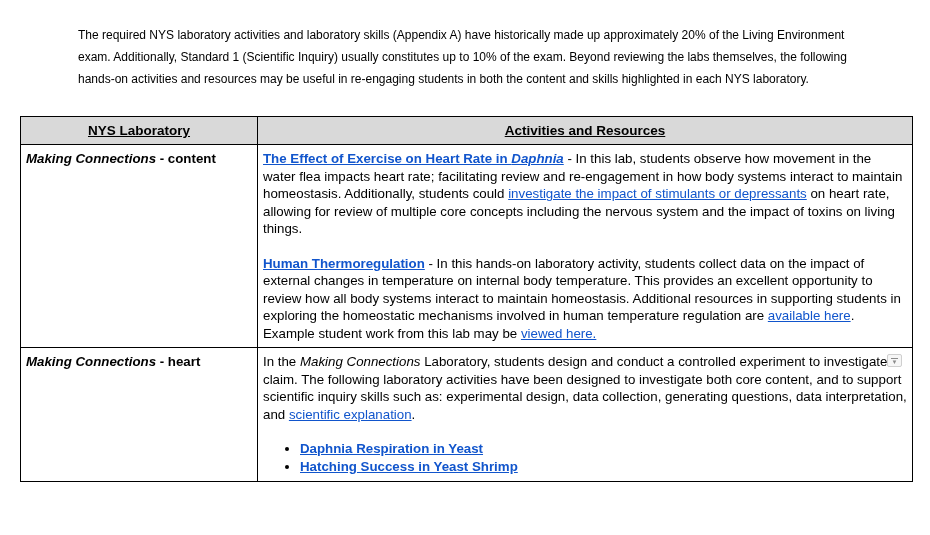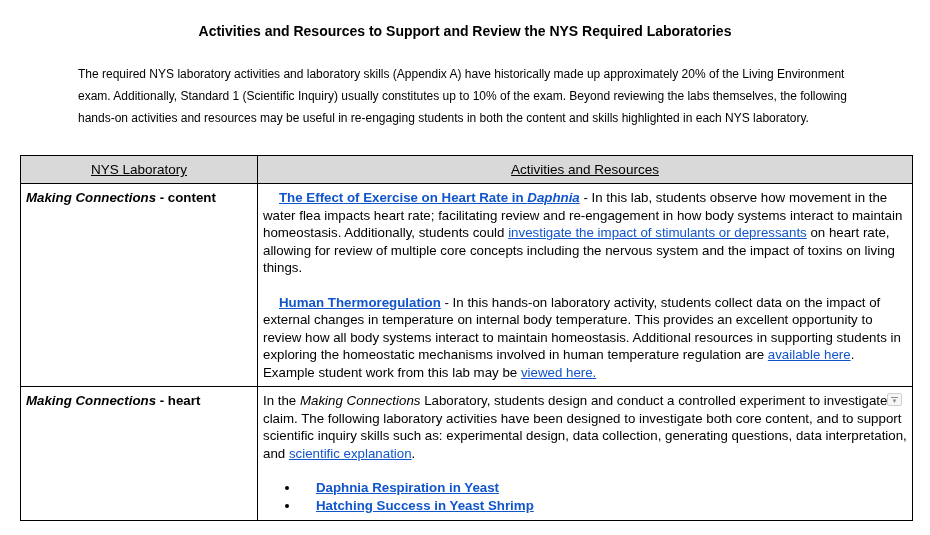--- a/index.html
+++ b/index.html
@@ -34,21 +34,21 @@
     margin-left: 20px;
     width: 892px;
     table-layout: fixed;
   }
   .res-table th, .res-table td {
     border: 1.5px solid var(--border-color, #000);
     vertical-align: top;
   }
   .res-table th {
     background: var(--header-bg, #d9d9d9);
-    font-weight: normal;
+    font-weight: bold;
     font-size: 13.5px;
     height: 27px;
     vertical-align: middle;
     text-align: center;
     padding: 0;
   }
   .hdr { text-decoration: underline; }
 
   .res-table td {
     padding: 5px 5px 5px 5px;
@@ -63,21 +63,21 @@
     padding-left: 37px;
     list-style-type: disc;
   }
   td.content li { margin: 0; line-height: 17.8px; }
 
   .seg { white-space: pre-wrap; }
   .seg.b { font-weight: bold; text-align: center; }
   .seg.i { font-style: italic; }
   .seg.bi { font-weight: bold; font-style: italic; }
   a.seg { color: var(--link-color, #1155cc); text-decoration: underline; cursor: pointer; }
-  a.seg.blink { font-weight: bold; margin-left: 16px; }
+  a.seg.blink { font-weight: bold; }
   a.seg.bilink { font-weight: bold; font-style: italic; }
 
   .corner-btn {
     position: absolute;
     top: 6px;
     right: 10px;
     width: 15px;
     height: 13px;
     background: #f6f6f6;
     border: 1px solid #cfcfcf;
@@ -98,21 +98,20 @@
     width: 7px;
     height: 1px;
     background: #8a8a8a;
     margin-bottom: 1px;
   }
 </style>
 </head>
 <body>
 
 <div class="doc">
-  <h1 class="title">Activities and Resources to Support and Review the NYS Required Laboratories</h1>
   <p class="intro">The required NYS laboratory activities and laboratory skills (Appendix A) have historically made up approximately 20% of the Living Environment exam. Additionally, Standard 1 (Scientific Inquiry) usually constitutes up to 10% of the exam. Beyond reviewing the labs themselves, the following hands-on activities and resources may be useful in re-engaging students in both the content and skills highlighted in each NYS laboratory.</p>
 
   <table class="res-table">
     <colgroup>
       <col style="width:237px">
       <col style="width:655px">
     </colgroup>
     <thead>
       <tr>
         <th>

